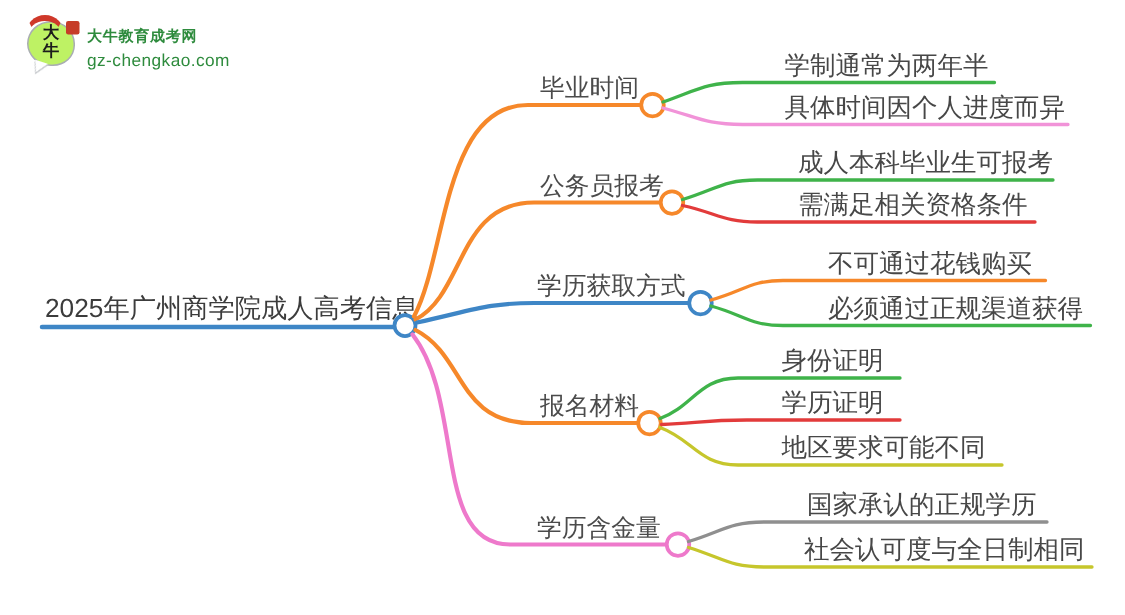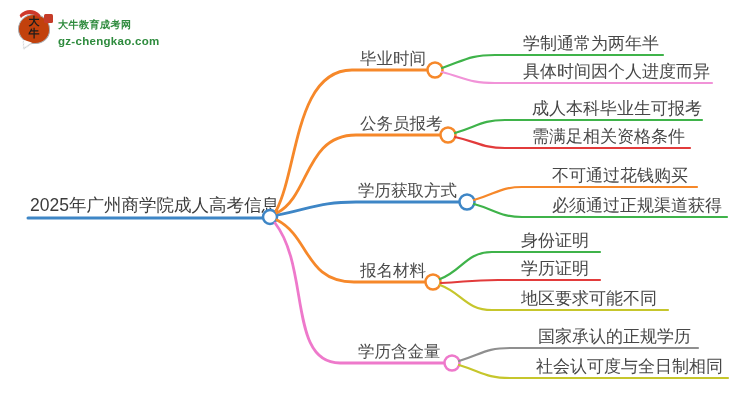--- a/index.html
+++ b/index.html
@@ -6,21 +6,21 @@
   body{
     width:750px;height:410px;background:#ffffff;overflow:hidden;
     font-family:"Liberation Sans","DejaVu Sans",sans-serif;
     position:relative;
   }
   .stage{position:absolute;inset:0;width:750px;height:410px;}
 
   
   .logo{position:absolute;left:18px;top:14px;display:flex;align-items:flex-start;}
   .logo-bubble{
-    position:relative;width:32px;height:30px;background:#c2410c;
+    position:relative;width:32px;height:30px;background:#bef264;
     border:1.5px solid #a9adb2;border-radius:50% 50% 46% 50%;
     box-sizing:border-box;
   }
   .logo-bubble::after{ 
     content:"";position:absolute;left:3px;bottom:-6px;width:0;height:0;
     border-left:3px solid transparent;border-right:6px solid transparent;
     border-top:8px solid #fff;transform:rotate(18deg);
     filter:drop-shadow(0 1px 0 #a9adb2);
   }
   .logo-arc{
@@ -37,21 +37,21 @@
     width:14px;margin:1px auto 0 auto;font-size:11px;line-height:12px;
     font-weight:bold;color:#1c1c1c;text-align:center;
     font-family:"DejaVu Serif","Liberation Serif",serif;
     word-break:break-all;
   }
   .logo-text{margin-left:8px;padding-top:3px;}
   .logo-site-name{
     font-size:10px;font-weight:bold;color:#2e8b3d;letter-spacing:0.5px;line-height:16px;
   }
   .logo-site-url{
-    font-size:11.5px;font-weight:bold;color:#2e8b3d;letter-spacing:0.3px;line-height:13px;margin-top:2px;
+    font-size:11.5px;font-weight:normal;color:#2e8b3d;letter-spacing:0.3px;line-height:13px;margin-top:2px;
   }
 
   
   svg text{font-family:"Liberation Sans","DejaVu Sans",sans-serif;}
   .title-label{font-size:17.5px;fill:#3c3c3c;}
   .branch-label{font-size:16.5px;fill:#4b4b4b;}
   .sub-label{font-size:17px;fill:#474747;}
 </style>
 </head>
 <body>

